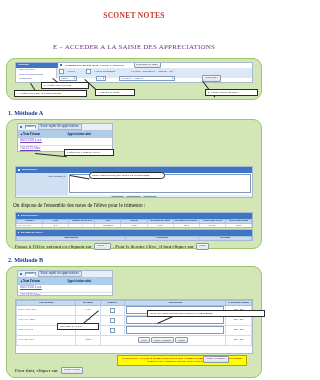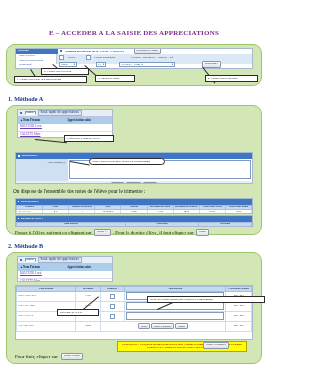--- a/index.html
+++ b/index.html
@@ -11,22 +11,22 @@
   }
   .page{position:relative;width:268px;height:380px;}
 
   
   .doc-title{
     text-align:center;color:#c0392b;font-weight:bold;
     font-size:7.5px;letter-spacing:.3px;margin-top:11px;
     font-family:"Liberation Serif",serif;
   }
   .section-title{
-    text-align:center;color:#7b2d8e;font-weight:bold;
-    font-size:7px;letter-spacing:.2px;margin-top:29px;
+    text-align:center;color:#7b2d8e;font-weight:normal;
+    font-size:7px;letter-spacing:.2px;margin-top:23px;
   }
   .method-title{
     color:#1b3a8c;font-weight:bold;font-size:6.2px;
     margin:0 0 3px 8px;
   }
 
   
   .green-panel{
     position:relative;
     background:#d3e6b6;
@@ -114,20 +114,21 @@
     position:absolute;background:#ffff00;border:1px solid #b5a400;
     color:#b00000;font-weight:bold;font-size:2.7px;line-height:1.25;
     padding:1px 2px;box-sizing:border-box;z-index:7;text-align:center;
   }
 </style>
 </head>
 <body>
 
 <div class="page">
 
+  <div class="doc-title">SCONET NOTES</div>
   <div class="section-title">E – ACCEDER A LA SAISIE DES APPRECIATIONS</div>
 
   <div class="green-panel" style="height:42px;margin-top:7px;">
 
     <div class="app" style="position:absolute;left:8px;top:2.5px;right:8px;height:21px;">
 
       <div style="display:flex;height:5px;align-items:stretch;">
         <div class="blue-head" style="width:38px;background:#3f76c4;font-size:2.8px;display:flex;align-items:center;">Sélection</div>
         <div style="flex:1;background:#ffffff;display:flex;align-items:center;gap:3px;padding-left:2px;">
           <span style="display:inline-block;width:2px;height:2px;background:#3f76c4;"></span>

